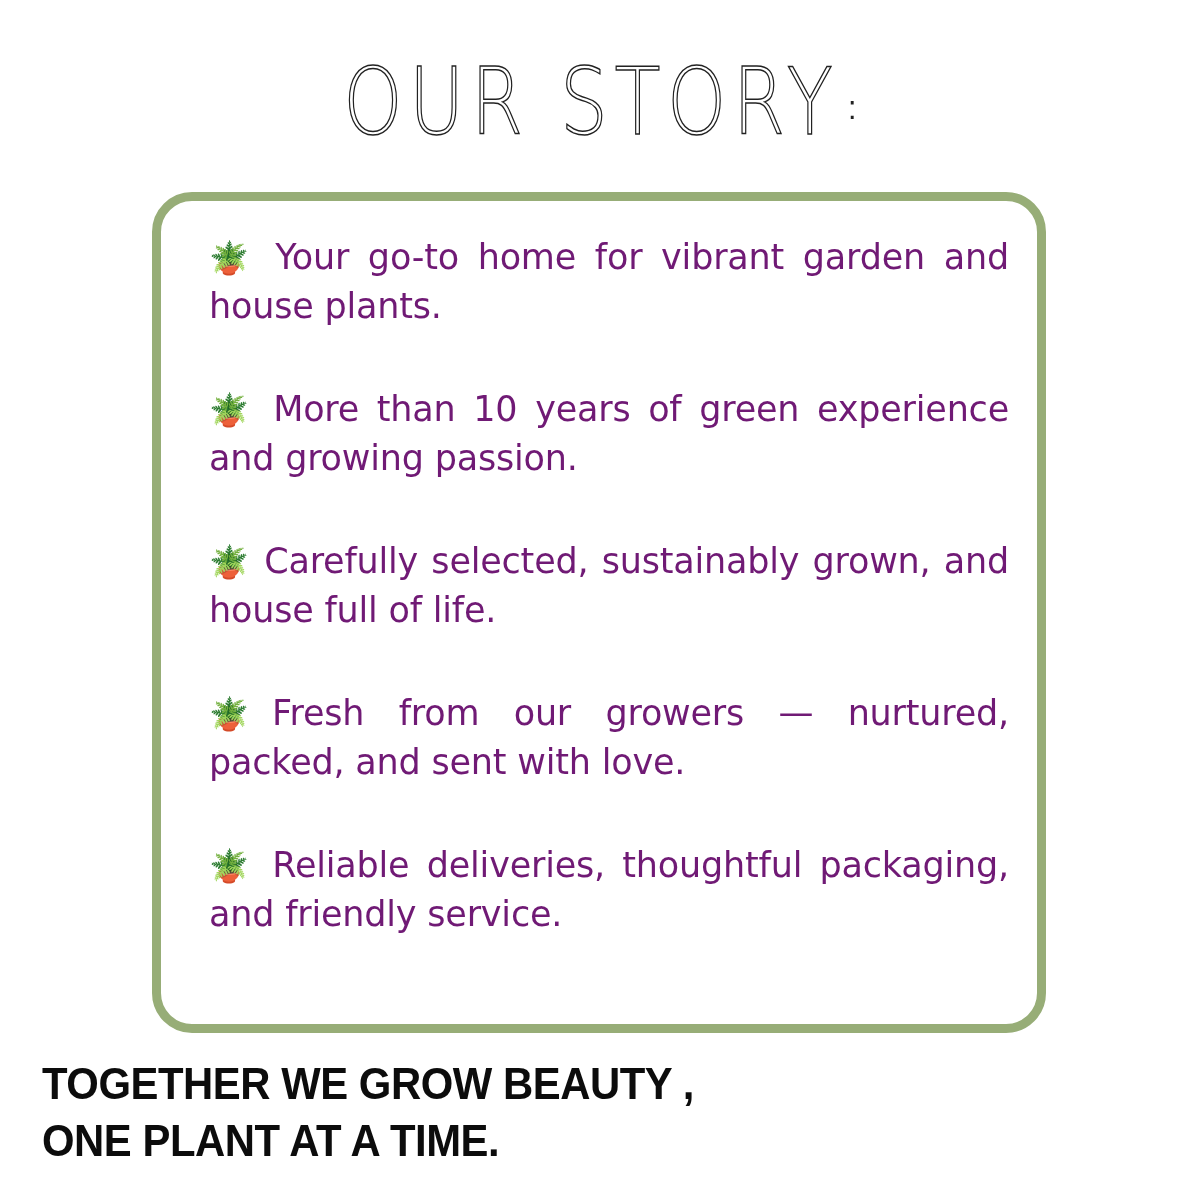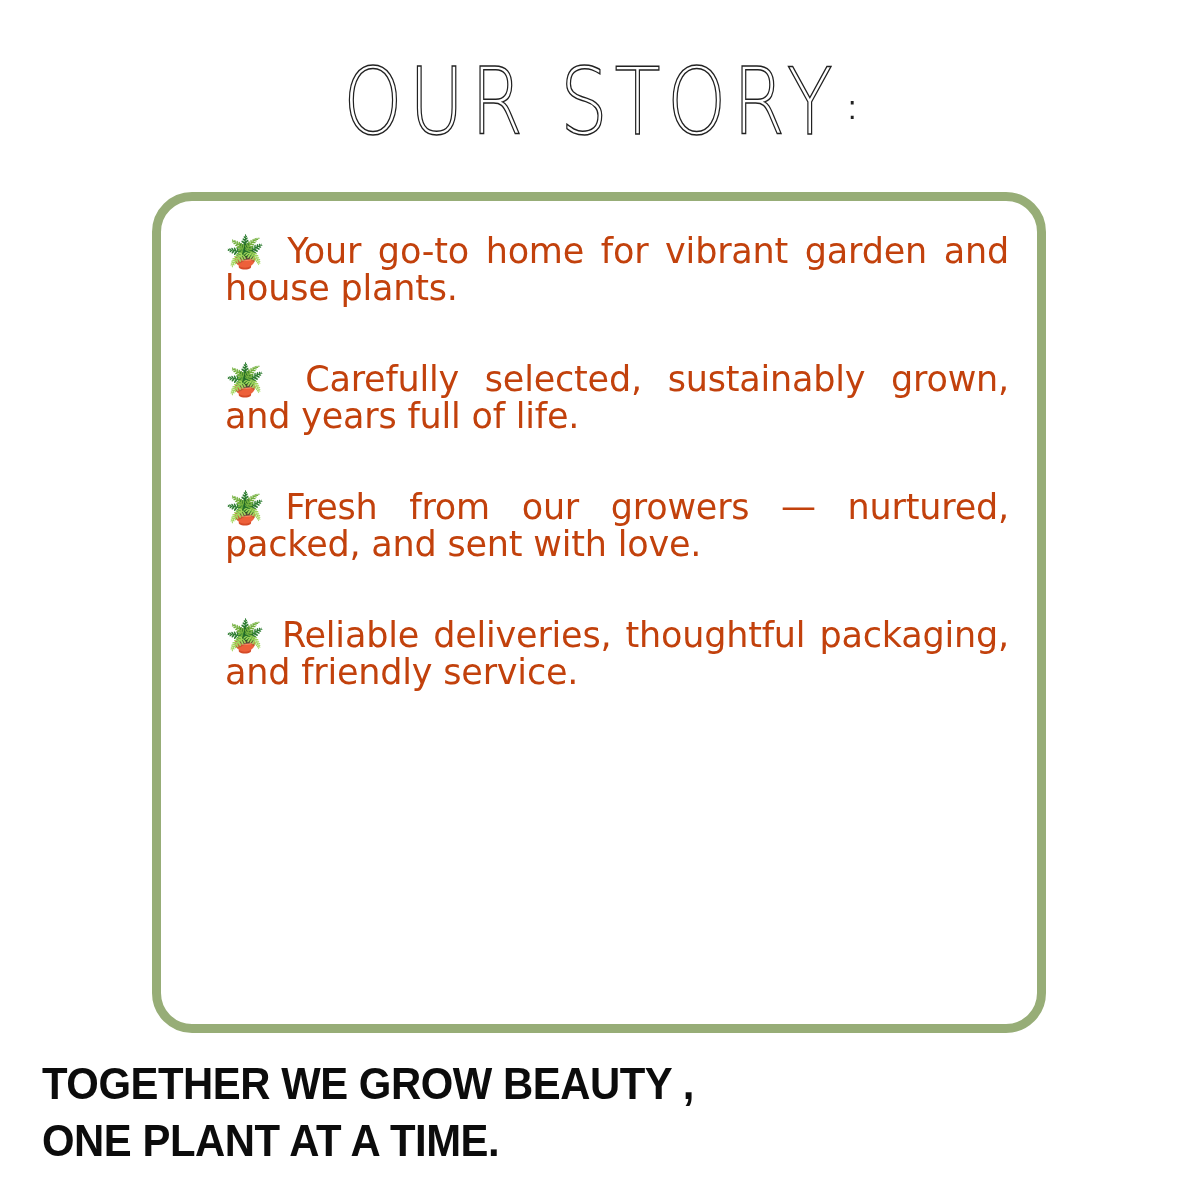--- a/index.html
+++ b/index.html
@@ -81,25 +81,25 @@
     top: 32px;
     width: 800px;
     margin: 0;
     padding: 0;
     list-style: none;
   }
 
   .story-item {
     font-family: "DejaVu Sans", sans-serif;
     font-size: 35px;
-    line-height: 36px;
-    color: #c2410c;
+    line-height: 48px;
+    color: #701a75;
     text-align: justify;
     text-justify: inter-word;
-    margin: 0 0 55px 16px;
+    margin: 0 0 55px 0;
     letter-spacing: -0.2px;
     word-spacing: 0px;
   }
   .story-item:last-child {
     margin-bottom: 0;
   }
   .story-item .plant-emoji {
     font-family: "DejaVu Sans", sans-serif;
     font-size: 32px;
   }
@@ -136,23 +136,26 @@
     <div id="story-title"><span class="glyphs">OUR STORY</span><span class="colon">:</span></div>
   </div>
 
   <div id="story-card">
     <ul id="story-list">
 
       <li class="story-item">
         <span class="plant-emoji">🪴</span><span class="item-text">  Your go-to home for vibrant garden and house plants.</span>
       </li>
 
+      <li class="story-item">
+        <span class="plant-emoji">🪴</span><span class="item-text">  More than 10 years of green experience and growing passion.</span>
+      </li>
 
       <li class="story-item">
-        <span class="plant-emoji">🪴</span><span class="item-text">  Carefully selected, sustainably grown, and years full of life.</span>
+        <span class="plant-emoji">🪴</span><span class="item-text">  Carefully selected, sustainably grown, and house full of life.</span>
       </li>
 
       <li class="story-item">
         <span class="plant-emoji">🪴</span><span class="item-text">Fresh from our growers — nurtured, packed, and sent with love.</span>
       </li>
 
       <li class="story-item">
         <span class="plant-emoji">🪴</span><span class="item-text">  Reliable deliveries, thoughtful packaging, and friendly service.</span>
       </li>
 

